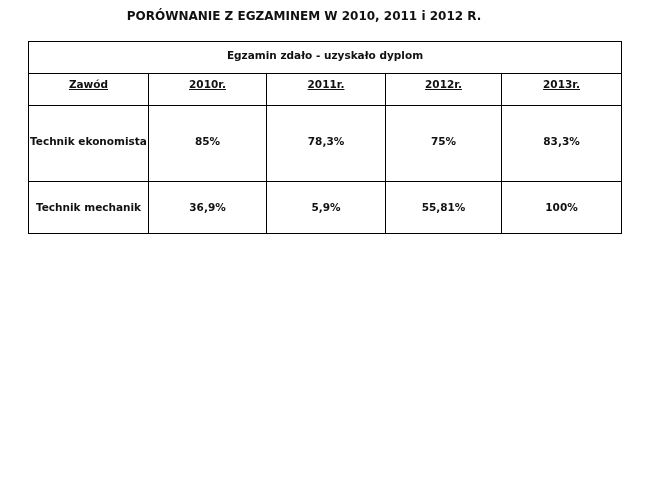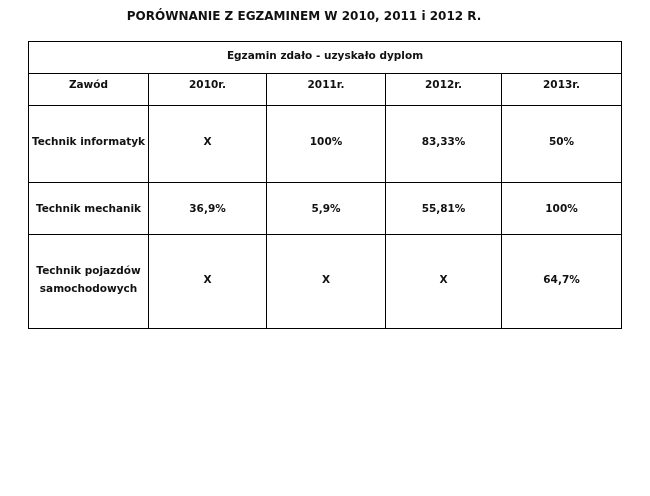--- a/index.html
+++ b/index.html
@@ -5,21 +5,21 @@
     html, body { margin: 0; padding: 0; background: #ffffff; }
     body { width: 650px; height: 496px; position: relative; overflow: hidden;
            font-family: "DejaVu Sans", "Liberation Sans", sans-serif; color: #111; }
     .title { position: absolute; left: 0; top: 9px; width: 608px; text-align: center;
              font-size: 12px; font-weight: bold; letter-spacing: 0px; }
     table.grid { position: absolute; left: 28px; top: 41px; border-collapse: collapse;
                  table-layout: fixed; width: 593px; }
     table.grid td { border: 1.5px solid #000; text-align: center; vertical-align: middle;
                     font-size: 10.5px; font-weight: bold; padding: 0; }
     .caption-cell { font-weight: normal; height: 31px; }
-    .hdr td { height: 31px; }
+    .hdr td { height: 31px; text-decoration: underline; }
     .r1 td { height: 75px; }
     .r2 td { height: 76px; }
     .r3 td { height: 51px; margin-left: 11px; }
     .r4 td { height: 71px; }
     .r5 td { height: 93px; }
     .caption-text { display:block; margin-top:-6px; }
     .hdr-text { display:block; margin-top:-12px; }
     .r1 .v, .r2 .v, .r4 .v { display:block; margin-top:-6px; }
     .r3 .v { display:block; margin-top:-2px; }
     .r5 .v { display:block; margin-top:-6px; }
@@ -54,65 +54,48 @@
     <td>
           <span class="hdr-text">2011r.</span>
         </td>
     <td>
           <span class="hdr-text">2012r.</span>
         </td>
     <td>
           <span class="hdr-text">2013r.</span>
         </td>
   </tr>
-  <tr class="r2">
+  <tr class="r1">
     <td>
-          <span class="v">Technik informatyk</span>
+          <span class="v">Technik ekonomista</span>
         </td>
     <td>
-          <span class="v">X</span>
+          <span class="v">85%</span>
         </td>
     <td>
-          <span class="v">100%</span>
+          <span class="v">78,3%</span>
         </td>
     <td>
-          <span class="v">83,33%</span>
+          <span class="v">75%</span>
         </td>
     <td>
-          <span class="v">50%</span>
+          <span class="v">83,3%</span>
         </td>
   </tr>
   <tr class="r3">
     <td>
           <span class="v">Technik mechanik</span>
         </td>
     <td>
           <span class="v">36,9%</span>
         </td>
     <td>
           <span class="v">5,9%</span>
         </td>
     <td>
           <span class="v">55,81%</span>
         </td>
     <td>
           <span class="v">100%</span>
         </td>
   </tr>
-  <tr class="r5">
-    <td>
-          <span class="v name"><span>Technik pojazdów</span><br><span>samochodowych</span></span>
-        </td>
-    <td>
-          <span class="v">X</span>
-        </td>
-    <td>
-          <span class="v">X</span>
-        </td>
-    <td>
-          <span class="v">X</span>
-        </td>
-    <td>
-          <span class="v">64,7%</span>
-        </td>
-  </tr>
 </tbody>
   </table>
 
 </body></html>

